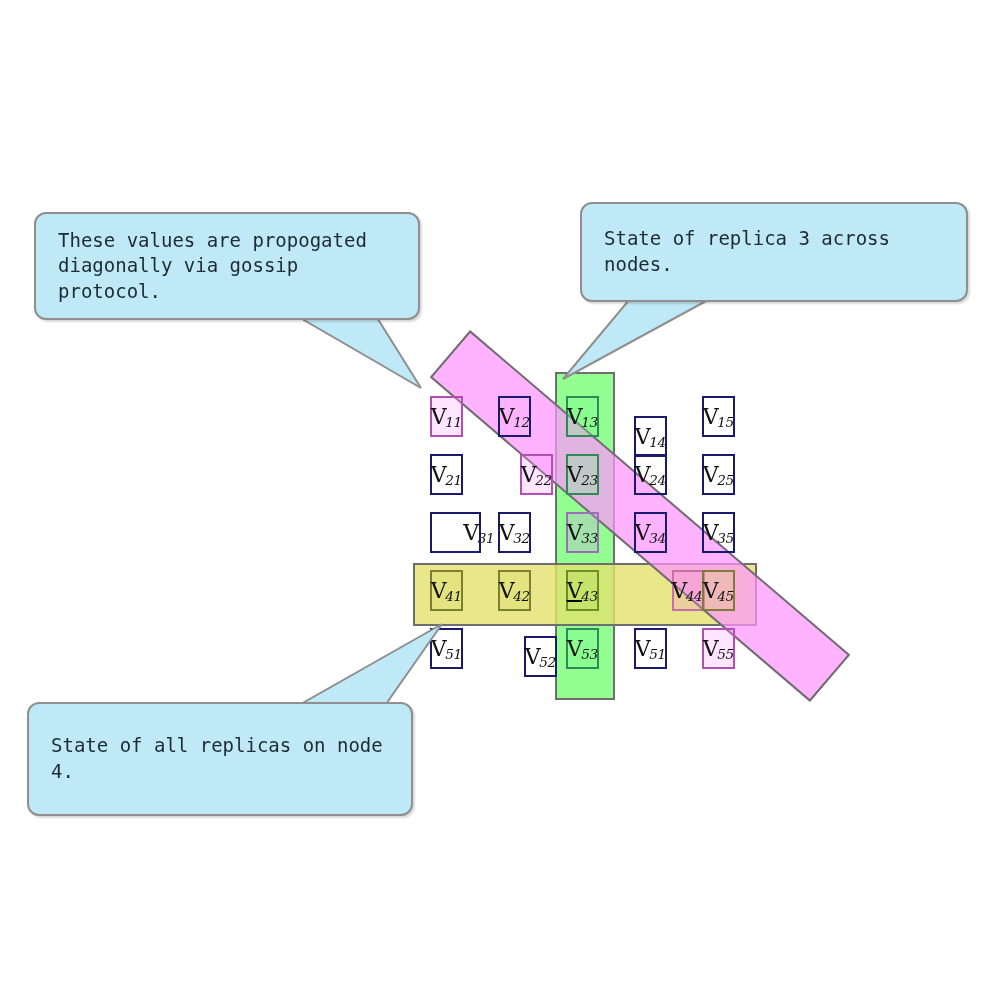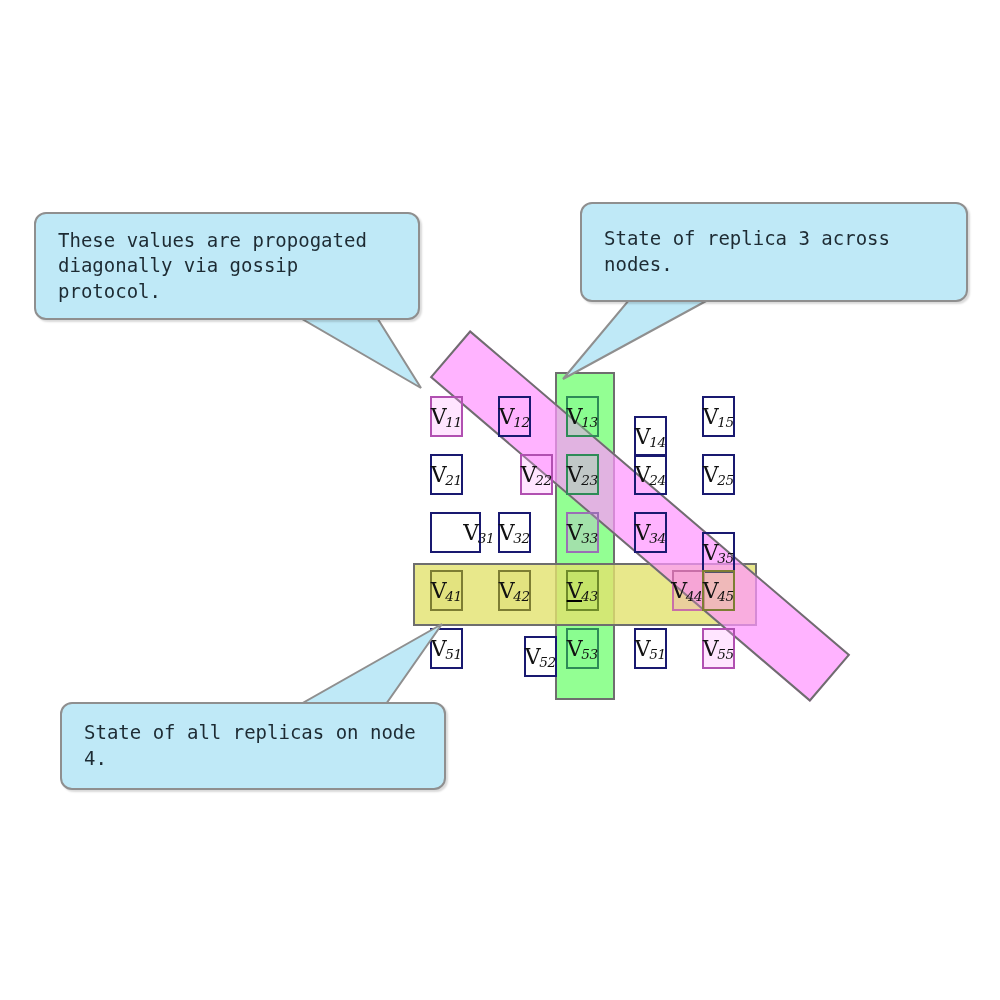--- a/index.html
+++ b/index.html
@@ -108,21 +108,21 @@
   .callout-text {
     font-family: "DejaVu Sans Mono", monospace;
     font-size: 19px;
     color: #1d2b33;
     line-height: 1.35;
     padding: 0 22px;
     white-space: pre-line;
   }
   #callout-1 { left: 34px;  top: 212px; width: 386px; height: 108px; }
   #callout-2 { left: 580px; top: 202px; width: 388px; height: 100px; }
-  #callout-3 { left: 60px;  top: 702px; width: 386px; height: 88px;  }
+  #callout-3 { left: 27px;  top: 702px; width: 386px; height: 114px;  }
 
   .callout-tail {
     position: absolute;
     z-index: 7;
     overflow: visible;
   }
 </style>
 </head>
 <body>
 
@@ -178,21 +178,21 @@
       </div>
       <div class="cell" style="left: 498px; top: 512px;">
         <span class="cell-label">V<sub>32</sub></span>
       </div>
       <div class="cell hl-purple" style="left: 566px; top: 512px;">
         <span class="cell-label">V<sub>33</sub></span>
       </div>
       <div class="cell" style="left: 634px; top: 512px;">
         <span class="cell-label">V<sub>34</sub></span>
       </div>
-      <div class="cell" style="left: 702px; top: 512px; margin-top: 20px;">
+      <div class="cell" style="left: 702px; top: 512px;">
         <span class="cell-label">V<sub>35</sub></span>
       </div>
       <div class="cell hl-olive" style="left: 430px; top: 570px;">
         <span class="cell-label">V<sub>41</sub></span>
       </div>
       <div class="cell hl-olive" style="left: 498px; top: 570px;">
         <span class="cell-label">V<sub>42</sub></span>
       </div>
       <div class="cell hl-yellowgreen" style="left: 566px; top: 570px;">
         <span class="cell-label">V<sub>43</sub></span>

